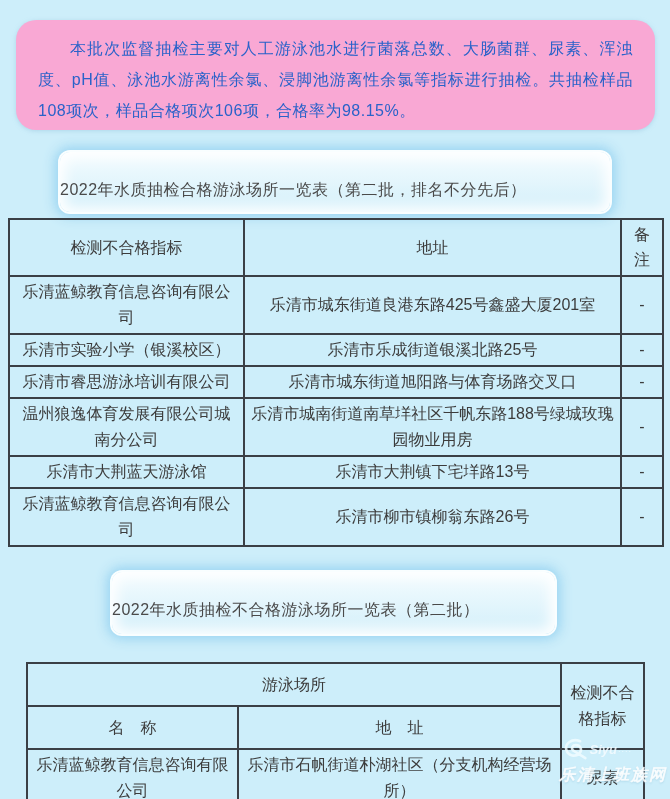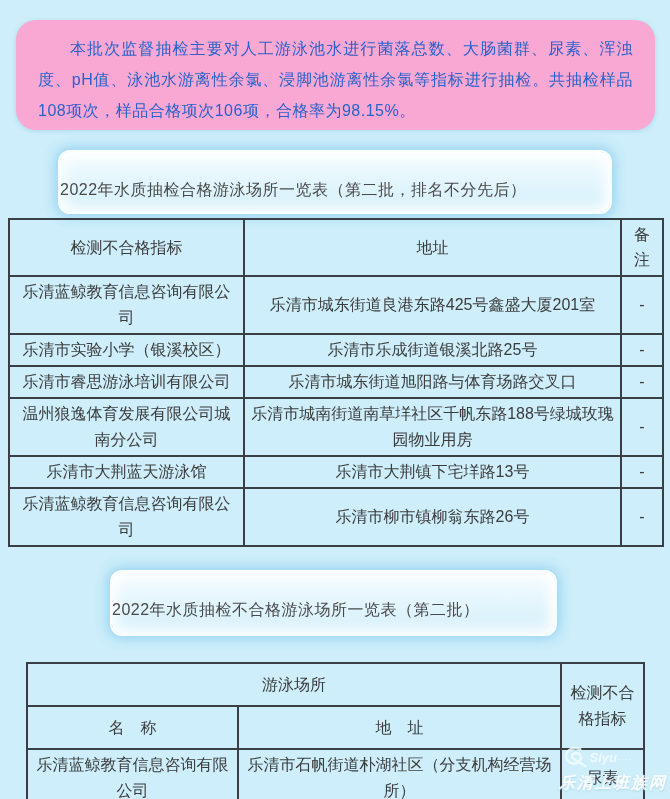--- a/index.html
+++ b/index.html
@@ -35,21 +35,21 @@
   th,td{
     border:2px solid #3a3f45;font-weight:normal;color:#3c3c3c;
     text-align:center;vertical-align:middle;font-size:16px;line-height:26px;
     padding:2px 6px;overflow:hidden;
   }
   .t1{left:8px;top:218px;width:654px;}
   .t2{left:26px;top:662px;width:617px;border-radius:26px;}
   .narrow{display:inline-block;width:18px;word-break:break-all;line-height:25px;}
   .indicator-h{padding:16px 8px;}
   
-  .watermark{position:absolute;right:0;bottom:4px;width:240px;height:68px;}
+  .watermark{position:absolute;right:0;bottom:12px;width:240px;height:68px;}
   .wm-logo{
     position:absolute;right:38px;bottom:26px;display:flex;align-items:center;
     color:rgba(244,252,255,0.85);
   }
   .wm-brand{font-style:italic;font-weight:bold;font-size:13px;margin-left:2px;}
   .wm-dots{font-size:9px;letter-spacing:1px;margin-left:1px;color:rgba(244,252,255,0.75);}
   .wm-site{
     position:absolute;right:3px;bottom:1px;white-space:nowrap;
     font-size:16px;font-weight:bold;font-style:italic;letter-spacing:2px;
     color:rgba(255,255,255,0.62);

